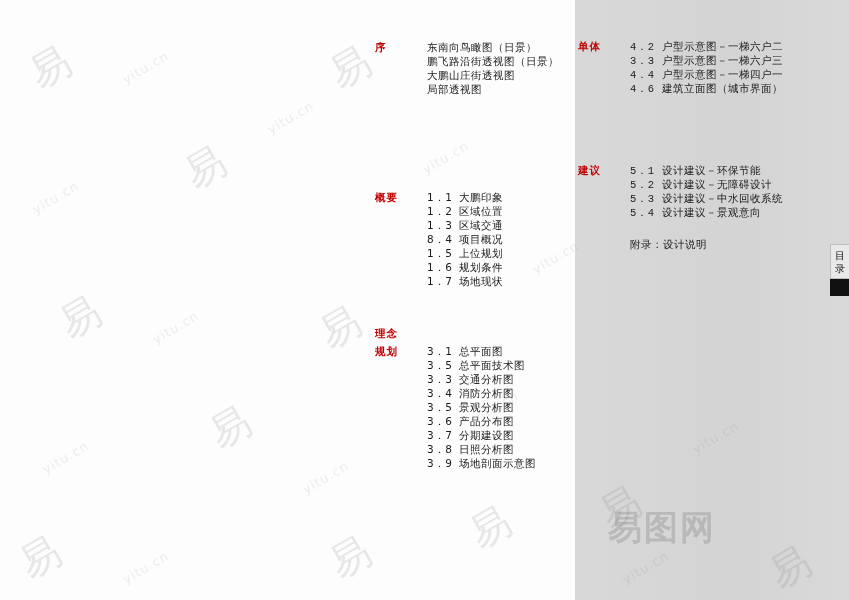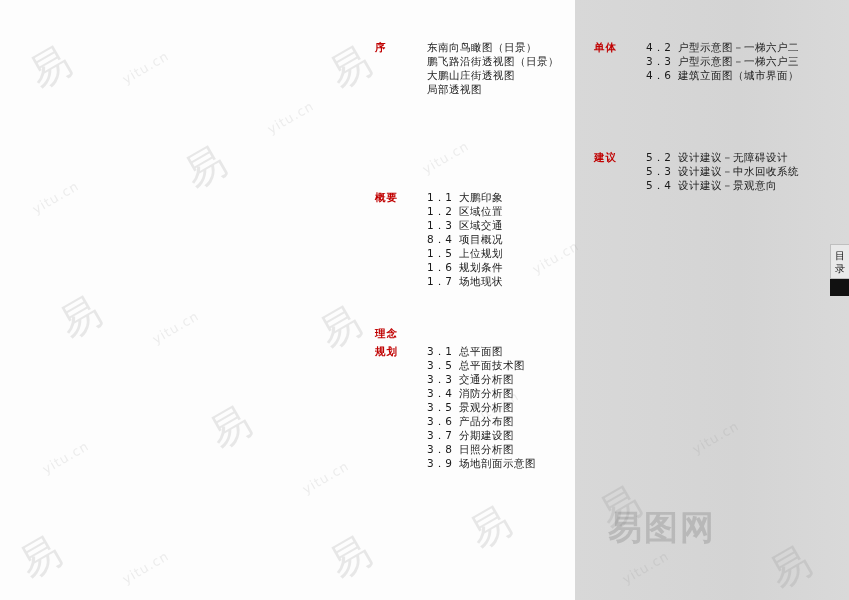--- a/index.html
+++ b/index.html
@@ -70,21 +70,21 @@
 
   
   .content {
     position: absolute;
     inset: 0;
   }
   .col {
     position: absolute;
   }
   .col-left { left: 375px; top: 40px; width: 190px; }
-  .col-right { left: 594px; top: 40px; width: 240px; }
+  .col-right { left: 578px; top: 40px; width: 240px; font-family: Liberation Mono, monospace; }
 
   .group {
     position: relative;
     margin-bottom: 26px;
   }
   .group-title {
     position: absolute;
     left: 0;
     top: 0;
     width: 46px;
@@ -299,42 +299,51 @@
         <div class="group-items">
           <div class="item">
               <span class="num">4．2</span>
               <span class="txt">户型示意图－一梯六户二</span>
             </div>
           <div class="item">
               <span class="num">3．3</span>
               <span class="txt">户型示意图－一梯六户三</span>
             </div>
           <div class="item">
+              <span class="num">4．4</span>
+              <span class="txt">户型示意图－一梯四户一</span>
+            </div>
+          <div class="item">
               <span class="num">4．6</span>
               <span class="txt">建筑立面图（城市界面）</span>
             </div>
         </div>
       </div>
 
       <div class="group">
         <div class="group-title">建议</div>
         <div class="group-items">
           <div class="item">
+              <span class="num">5．1</span>
+              <span class="txt">设计建议－环保节能</span>
+            </div>
+          <div class="item">
               <span class="num">5．2</span>
               <span class="txt">设计建议－无障碍设计</span>
             </div>
           <div class="item">
               <span class="num">5．3</span>
               <span class="txt">设计建议－中水回收系统</span>
             </div>
           <div class="item">
               <span class="num">5．4</span>
               <span class="txt">设计建议－景观意向</span>
             </div>
         </div>
+        <div class="appendix">附录：设计说明</div>
       </div>
 
     </div>
 
   </div>
 
   <div class="side-tab">
     <div class="label">
       <div>目</div>
       <div>录</div>

